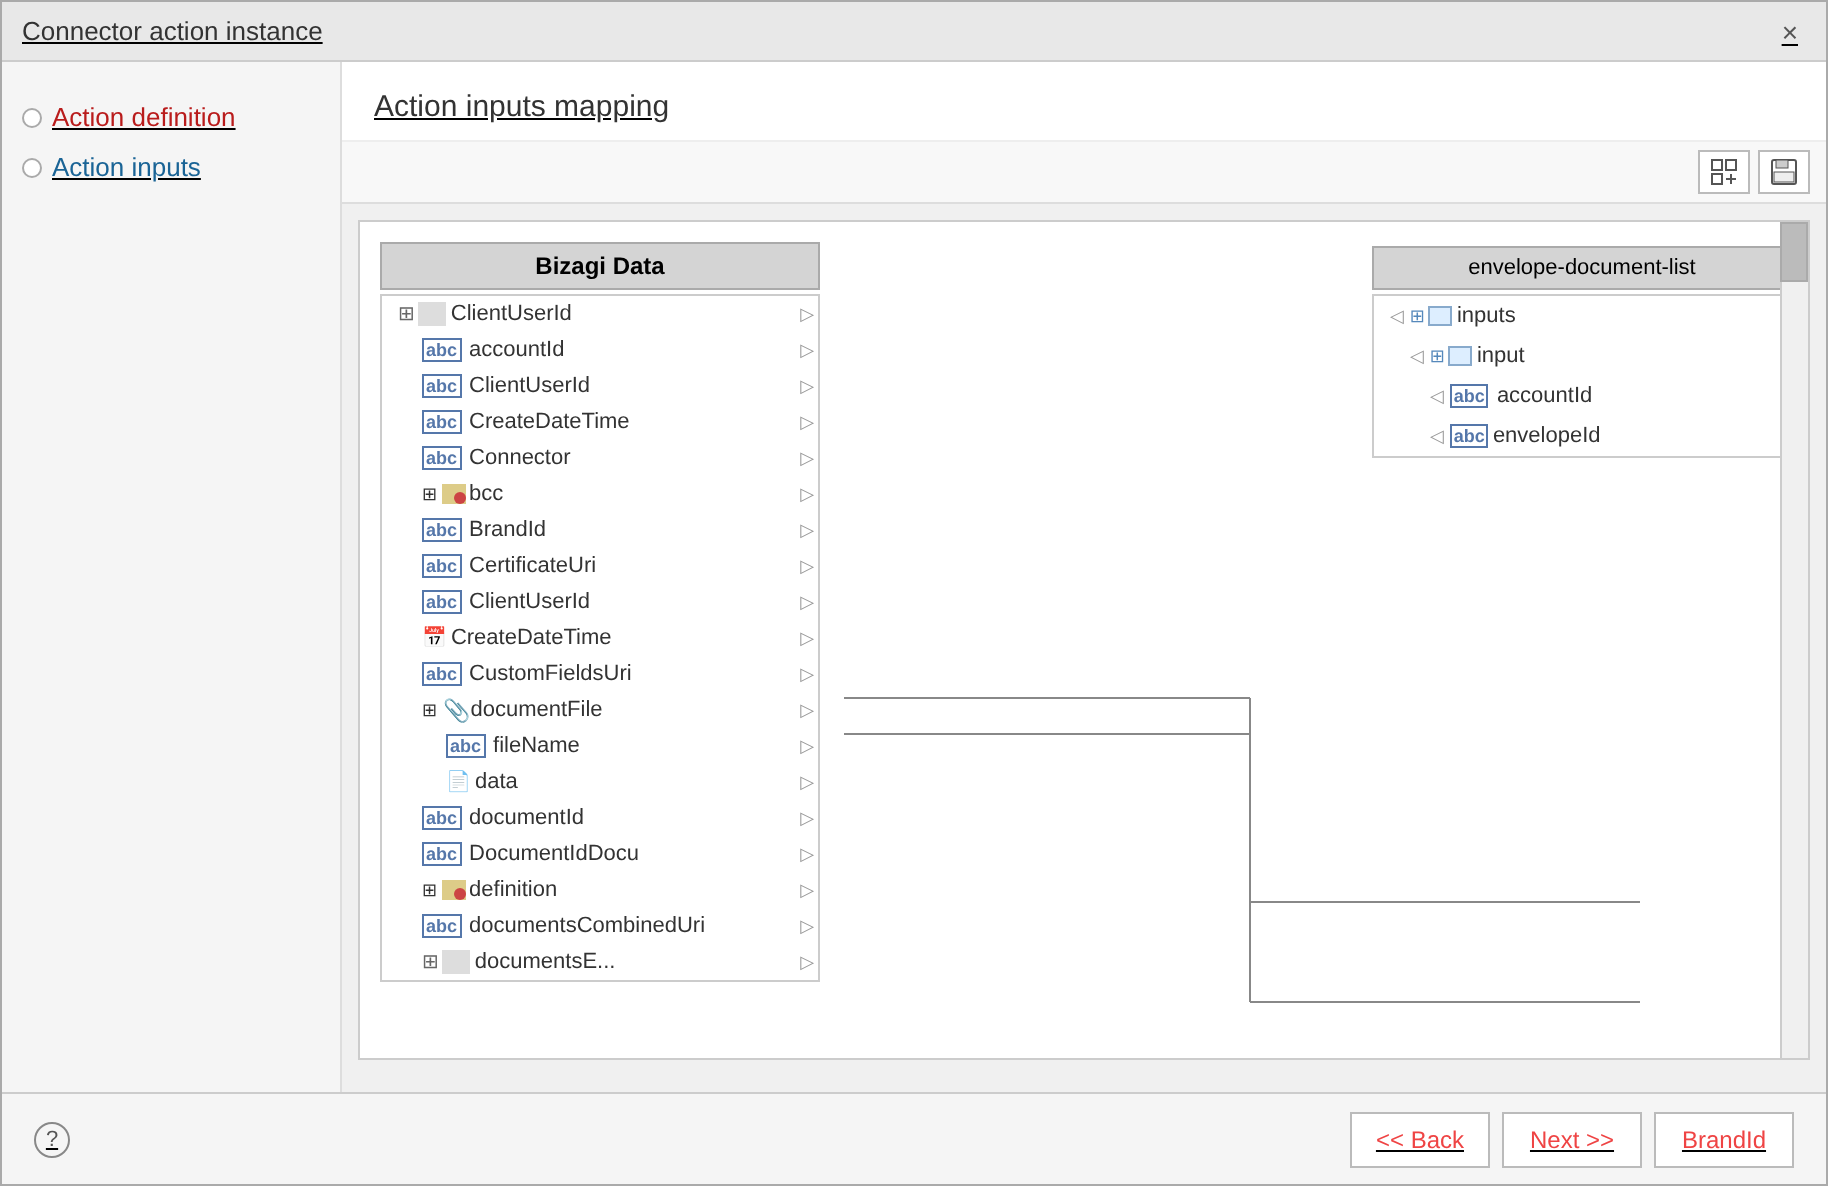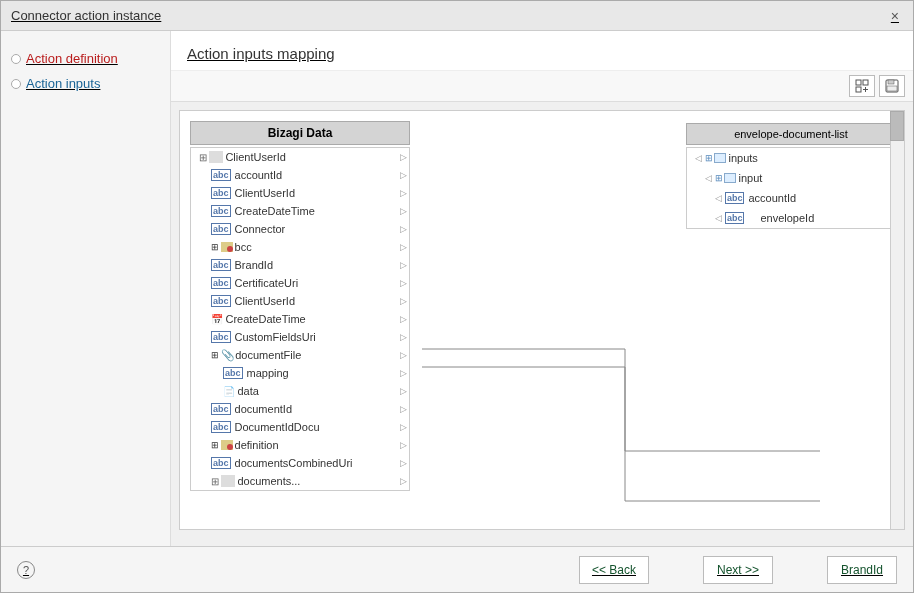--- a/index.html
+++ b/index.html
@@ -249,22 +249,21 @@
       gap: 6px;
     }
     .footer-btn {
       min-width: 70px;
       height: 28px;
       padding: 0 12px;
       border: 1px solid #bbb;
       background: #fff;
       cursor: pointer;
       font-size: 12px;
-      color: #14532d;
-      margin-left: 48px;
+      color: #ef4444;
     }
     .scrollbar-v {
       position: absolute;
       right: 0;
       top: 0;
       width: 14px;
       height: 100%;
       background: #f0f0f0;
       border-left: 1px solid #ccc;
     }
@@ -428,21 +427,21 @@
                 <span class="indent" style="width:16px;"></span>
                 <span class="icon-box" style="font-size:9px;">⊞</span>
                 <span style="margin-left:1px;">📎</span>
                 <span>documentFile</span>
                 <span class="arrow-right">▷</span>
               </div>
 
               <div class="tree-row">
                 <span class="indent" style="width:28px;"></span>
                 <span class="icon-box" style="color:#5577aa;font-size:9px;font-weight:bold;border:1px solid #5577aa;padding:0 1px;">abc</span>
-                <span style="margin-left:2px;">mapping</span>
+                <span style="margin-left:2px;">fileName</span>
                 <span class="arrow-right">▷</span>
               </div>
 
               <div class="tree-row">
                 <span class="indent" style="width:28px;"></span>
                 <span class="icon-box" style="font-size:10px;">📄</span>
                 <span>data</span>
                 <span class="arrow-right">▷</span>
               </div>
 
@@ -474,21 +473,21 @@
                 <span class="indent" style="width:16px;"></span>
                 <span class="icon-box" style="color:#5577aa;font-size:9px;font-weight:bold;border:1px solid #5577aa;padding:0 1px;">abc</span>
                 <span style="margin-left:2px;">documentsCombinedUri</span>
                 <span class="arrow-right">▷</span>
               </div>
 
               <div class="tree-row">
                 <span class="indent" style="width:16px;"></span>
                 <span class="icon-box ico-table">⊞</span>
                 <span style="background:#ddd;width:14px;height:12px;display:inline-block;margin-right:2px;"></span>
-                <span>documents...</span>
+                <span>documentsE...</span>
                 <span class="arrow-right">▷</span>
               </div>
             </div>
           </div>
 
           <div class="right-tree" style="right:8px; top:12px;">
             <div class="right-tree-header">envelope-document-list</div>
             <div class="right-tree-body">
 
               <div class="right-row">
@@ -511,21 +510,21 @@
                 <span style="width:24px;display:inline-block;"></span>
                 <span class="arrow-left" style="position:relative;left:0;margin-right:3px;">◁</span>
                 <span class="icon-box" style="color:#5577aa;font-size:9px;font-weight:bold;border:1px solid #5577aa;padding:0 1px;">abc</span>
                 <span style="margin-left:2px;">accountId</span>
               </div>
 
               <div class="right-row">
                 <span style="width:24px;display:inline-block;"></span>
                 <span class="arrow-left" style="position:relative;left:0;margin-right:3px;">◁</span>
                 <span class="icon-box" style="color:#5577aa;font-size:9px;font-weight:bold;border:1px solid #5577aa;padding:0 1px;">abc</span>
-                <span style="margin-left:14px;">envelopeId</span>
+                <span style="margin-left:0;">envelopeId</span>
               </div>
             </div>
           </div>
 
           <div class="scrollbar-v" style="position:absolute;right:0;top:0;height:100%;">
             <div class="scrollbar-thumb"></div>
           </div>
 
         </div>
       </div>

